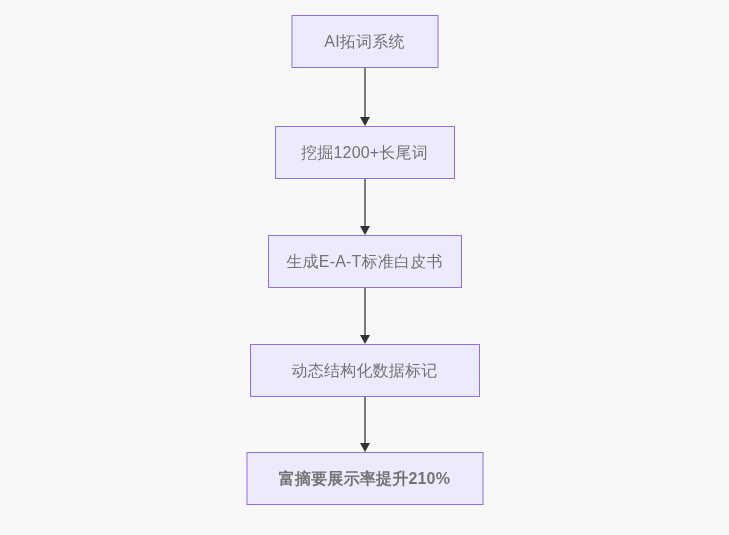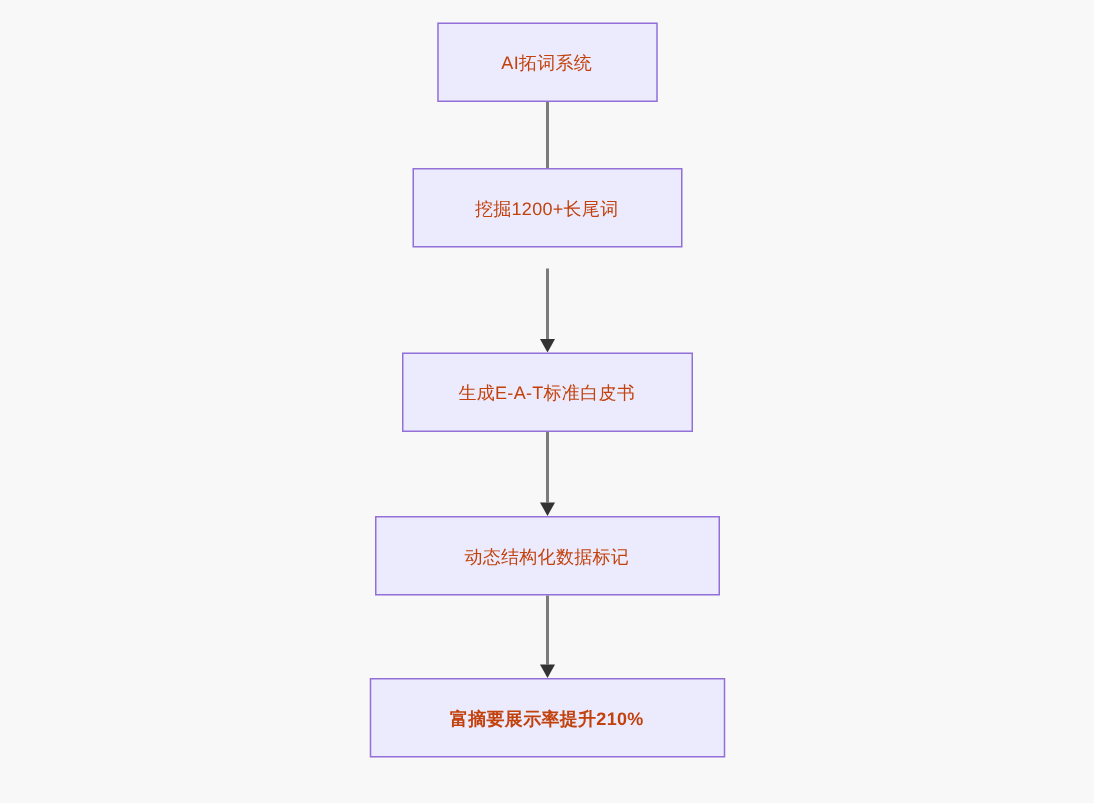--- a/index.html
+++ b/index.html
@@ -27,23 +27,23 @@
     border: 1.6px solid #9370d8;
     display: flex;
     align-items: center;
     justify-content: center;
     height: 53px;
     left: 50%;
     transform: translateX(-50%);
   }
 
   .node-label {
-    font-size: 12px;
+    font-size: 16px;
     line-height: 1;
-    color: #c2410c;
+    color: #737373;
     letter-spacing: 0.2px;
     white-space: nowrap;
     text-align: center;
   }
 
   .edge {
     position: absolute;
     left: 50%;
     transform: translateX(-50%);
     width: 14px;
@@ -64,21 +64,21 @@
     bottom: 0;
     width: 0;
     height: 0;
     border-left: 5.5px solid transparent;
     border-right: 5.5px solid transparent;
     border-top: 9px solid #333333;
   }
 
   
   #node-0 { top: 15px;  width: 147px; }
-  #node-1 { top: 112px; width: 180px; }
+  #node-1 { top: 126px; width: 180px; }
   #node-2 { top: 235px; width: 194px; }
   #node-3 { top: 344px; width: 230px; }
   #node-4 { top: 452px; width: 237px; font-weight: bold; }
 
   #edge-0 { top: 68px;  height: 58px; }
   #edge-1 { top: 179px; height: 56px; }
   #edge-2 { top: 288px; height: 56px; }
   #edge-3 { top: 397px; height: 55px; }
   #edge-0 .edge-line { height: 49px; }
   #edge-1 .edge-line { height: 47px; }

